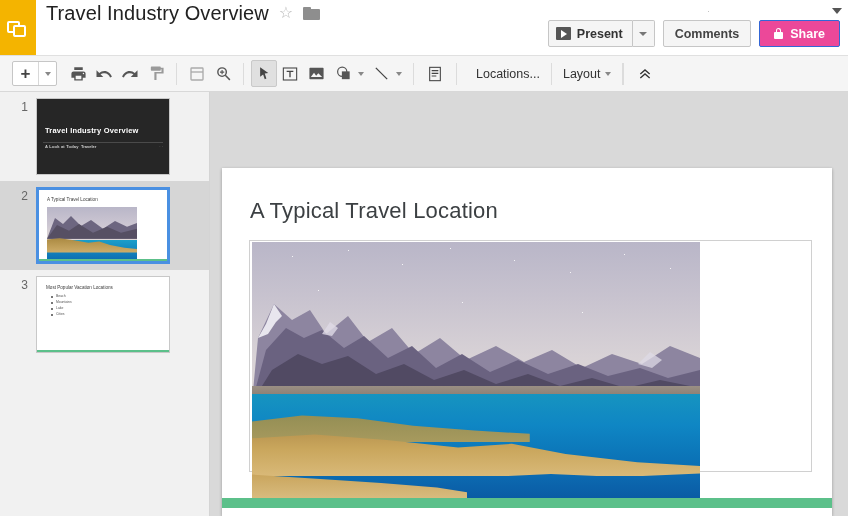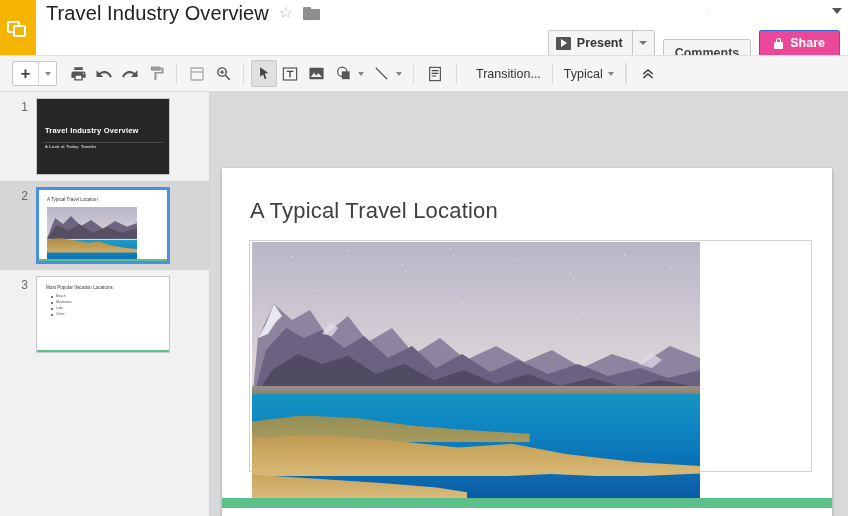--- a/index.html
+++ b/index.html
@@ -91,21 +91,21 @@
     margin-left:2px;
   }
   .present-arrow {
     border-radius: 0 2px 2px 0; border-left: none; width: 22px;
     justify-content: center; padding: 0;
   }
   .caret-dn {
     width:0;height:0;border-left:4px solid transparent;
     border-right:4px solid transparent;border-top:4px solid #777;
   }
-  .comments-btn { font-weight: bold; padding: 0 11px; margin-top: 19px; }
+  .comments-btn { font-weight: bold; padding: 0 11px; }
   .share-btn {
     background: #ec4899; border-color: #3367d6; color: #fff;
     font-weight: bold; gap: 7px; padding: 0 14px; height: 27px;
   }
   .lock-icon { position: relative; width: 9px; height: 11px; }
   .lock-icon .body {
     position:absolute; bottom:0; left:0; width:9px;height:7px;
     background:#fff; border-radius:1px;
   }
   .lock-icon .shackle {
@@ -444,25 +444,25 @@
     <div class="tb-btn">
       <svg class="ic" width="16" height="16" viewBox="0 0 24 24" fill="none" stroke="#444" stroke-width="1.6">
         <rect x="4" y="2" width="16" height="20"></rect>
         <path d="M7 7h10M7 11h10M7 15h7" stroke-width="1.8"></path>
       </svg>
     </div>
 
     <div class="tb-vsep" style="margin:0 8px;"></div>
 
     <div class="tb-label">
-      <span>Transition...</span>
+      <span>Locations...</span>
     </div>
     <div class="tb-vsep"></div>
     <div class="tb-label">
-      <span>Typical</span>
+      <span>Layout</span>
       <span class="caret-sm"></span>
     </div>
     <div class="tb-vsep"></div>
     <div class="tb-vsep"></div>
 
     <div class="tb-btn" style="margin-left:8px;">
       <svg class="ic" width="16" height="16" viewBox="0 0 24 24" fill="none" stroke="#333" stroke-width="2">
         <path d="M5 12l7-6 7 6M5 18l7-6 7 6"></path>
       </svg>
     </div>

